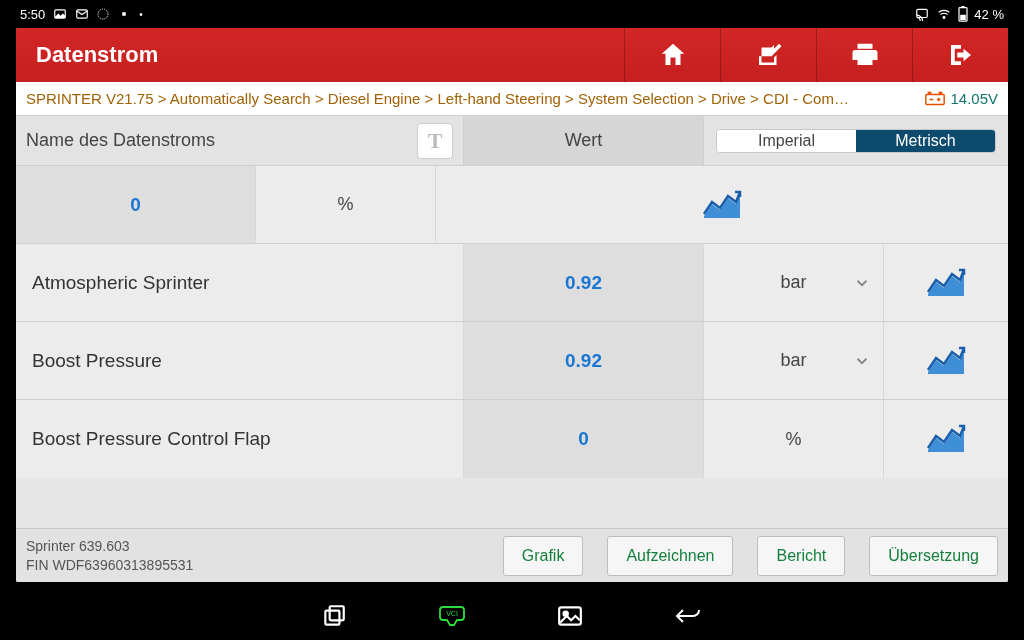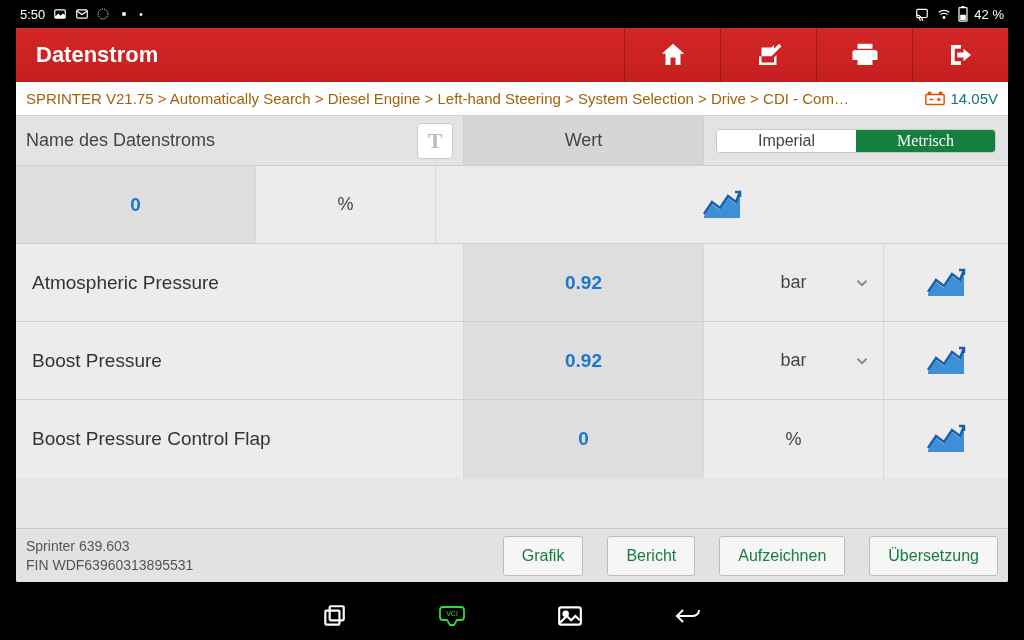--- a/index.html
+++ b/index.html
@@ -29,21 +29,21 @@
 
   
   .colhead { height: 50px; display: flex; background: #e3e3e3; border-bottom: 1px solid #cfcfcf; }
   .col-name { flex: 0 0 448px; display: flex; align-items: center; padding: 0 10px; color: #444; font-size: 18px; border-right: 1px solid #d0d0d0; gap: 8px; }
   .col-name .spacer { flex: 1; }
   .t-btn { width: 36px; height: 36px; background: #fff; border: 1px solid #ccc; border-radius: 4px; display: flex; align-items: center; justify-content: center; color: #bbb; font-family: Georgia, serif; font-size: 22px; font-weight: bold; cursor: pointer; }
   .col-wert { flex: 0 0 240px; display: flex; align-items: center; justify-content: center; color: #444; font-size: 18px; background:#d6d6d6; border-right: 1px solid #d0d0d0; }
   .col-unit { flex: 1; display: flex; align-items: center; justify-content: center; padding: 6px; gap: 0; }
   .unit-toggle { display: flex; width: 280px; height: 24px; border: 1px solid #c8c8c8; border-radius: 4px; overflow: hidden; background: #fff; }
   .unit-toggle > div { flex: 1; display: flex; align-items: center; justify-content: center; font-size: 16px; cursor: pointer; }
-  .unit-toggle .active { background: #15803d; color: #fff; font-family: Liberation Serif, serif; }
+  .unit-toggle .active { background: #0c4a6e; color: #fff; }
   .unit-toggle .inactive { background: #fff; color: #444; }
 
   
   .rows { flex: 1; overflow: hidden; }
   .row { height: 78px; display: flex; border-bottom: 1px solid #cfcfcf; background: #ececec; }
   .row .c-name { flex: 0 0 448px; display: flex; align-items: center; padding: 0 16px; color: #333; font-size: 19px; border-right: 1px solid #d8d8d8; }
   .row .c-val { flex: 0 0 240px; display: flex; align-items: center; justify-content: center; color: #1976d2; font-size: 19px; font-weight: bold; background:#dedede; border-right: 1px solid #d8d8d8; }
   .row .c-unit { flex: 0 0 180px; display: flex; align-items: center; justify-content: center; color: #444; font-size: 18px; gap: 18px; border-right: 1px solid #d8d8d8; position: relative; }
   .row .c-graph { flex: 1; display: flex; align-items: center; justify-content: center; cursor: pointer; }
   .chev { position:absolute; right:12px; }
@@ -183,21 +183,21 @@
         <div class="c-graph">
           <svg width="40" height="30" viewBox="0 0 40 30">
               <polygon points="2,26 10,14 18,20 26,8 34,14 38,4 38,28 2,28" fill="#3f8fd6"></polygon>
               <polyline points="2,24 10,12 18,18 26,6 34,12 38,2" fill="none" stroke="#1b5faa" stroke-width="2.5"></polyline>
               <path d="M33 2 L38 2 L38 7" fill="none" stroke="#1b5faa" stroke-width="2.5"></path>
             </svg>
         </div>
       </div>
 
       <div class="row">
-        <div class="c-name">Atmospheric Pressure</div>
+        <div class="c-name">Atmospheric Sprinter</div>
         <div class="c-val">0.92</div>
         <div class="c-unit">
           <span>bar</span>
           <svg class="chev" width="18" height="18" viewBox="0 0 24 24">
               <path d="M6 9 L12 15 L18 9" fill="none" stroke="#888" stroke-width="2.5"></path>
             </svg>
         </div>
         <div class="c-graph">
           <svg width="40" height="30" viewBox="0 0 40 30">
               <polygon points="2,26 10,14 18,20 26,8 34,14 38,4 38,28 2,28" fill="#3f8fd6"></polygon>
@@ -240,22 +240,22 @@
         </div>
       </div>
     </div>
 
     <div class="footer">
       <div class="footer-info">
         <div>Sprinter 639.603</div>
         <div>FIN WDF63960313895531</div>
       </div>
       <div class="fbtn">Grafik</div>
+      <div class="fbtn">Aufzeichnen</div>
       <div class="fbtn">Bericht</div>
-      <div class="fbtn">Aufzeichnen</div>
       <div class="fbtn">Übersetzung</div>
     </div>
 
   </div>
 
   <div class="navbar">
     <div class="navbtn">
       <svg width="26" height="26" viewBox="0 0 24 24" fill="none" stroke="#fff" stroke-width="2">
           <rect x="4" y="7" width="13" height="13" rx="1"></rect>
           <rect x="8" y="3" width="13" height="13" rx="1"></rect>

